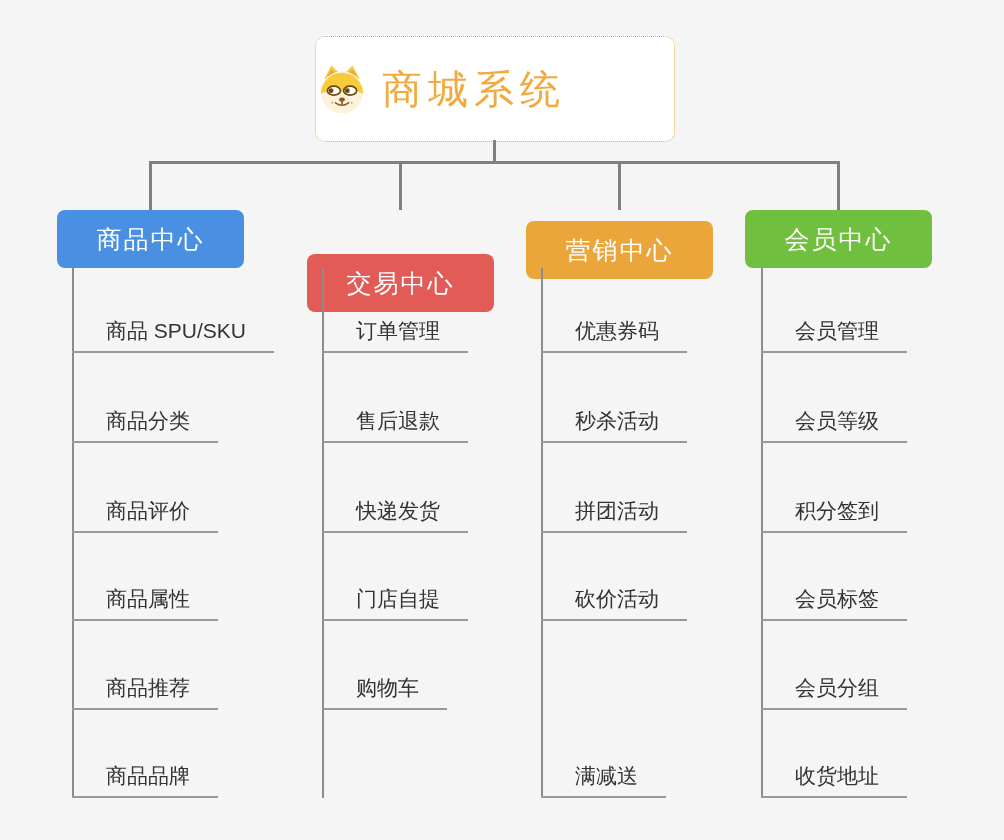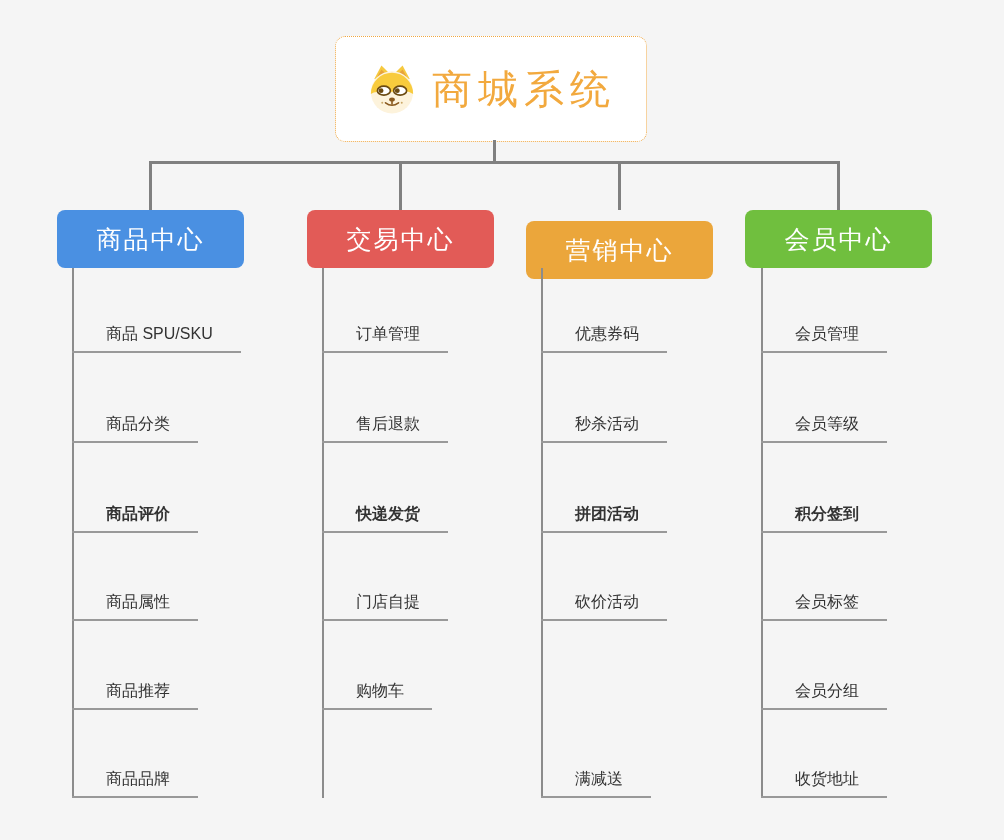--- a/index.html
+++ b/index.html
@@ -21,29 +21,27 @@
     width: 1004px;
     height: 840px;
     background: var(--bg);
     overflow: hidden;
   }
 
   
   .root {
     position: absolute;
     left: 315px; top: 36px;
-    width: 312px; height: 106px;
+    width: 360px; height: 106px;
     background: #FFFFFF;
     border: 1px dotted var(--root-border);
     border-radius: 10px;
     display: flex;
     align-items: center;
-    justify-content: center;
     gap: 14px;
-    margin-left: 20px;
   }
   .doge { width: 52px; height: 52px; display: inline-flex; }
   .doge svg { width: 100%; height: 100%; }
   .root-title {
     font-size: 40px;
     letter-spacing: 6px;
     color: var(--root-accent);
     white-space: nowrap;
   }
 
@@ -66,21 +64,21 @@
     display: flex;
     align-items: center;
     justify-content: center;
     color: var(--branch-text);
     font-size: 25px;
     letter-spacing: 2px;
     cursor: default;
     font-family: Liberation Mono, monospace;
   }
   .branch.b1 { left: 57px;  background: #4A90E2; }
-  .branch.b2 { left: 307px; background: #E25B57; }
+  .branch.b2 { left: 307px; background: #E25B57; margin-top: 44px; }
   .branch.b3 { left: 526px; background: #EBA63B; }
   .branch.b4 { left: 745px; background: #70BF3E; }
 
   
   .spine {
     position: absolute;
     top: 268px;
     width: 2px; height: 530px;
     background: var(--spine);
   }
@@ -90,31 +88,31 @@
   .spine.s4 { left: 761px; }
 
   
   .leaf {
     position: absolute;
     height: 42px;
     padding: 0 28px 6px 34px;
     border-bottom: 2px solid var(--underline);
     display: flex;
     align-items: flex-end;
-    font-size: 16px;
+    font-size: 21px;
     color: var(--item-text);
     white-space: nowrap;
   }
   .leaf.c1 { left: 72px; }
   .leaf.c2 { left: 322px; text-align: right; }
   .leaf.c3 { left: 541px; padding-left: 34px; }
   .leaf.c4 { left: 761px; text-align: right; }
   .leaf.r1 { top: 311px; }
   .leaf.r2 { top: 401px; }
-  .leaf.r3 { top: 491px; font-weight: bold; }
+  .leaf.r3 { top: 491px; }
   .leaf.r4 { top: 579px; }
   .leaf.r5 { top: 668px; }
   .leaf.r6 { top: 756px; }
 </style>
 </head>
 <body>
 
 <div class="canvas">
 
   <div class="root">

